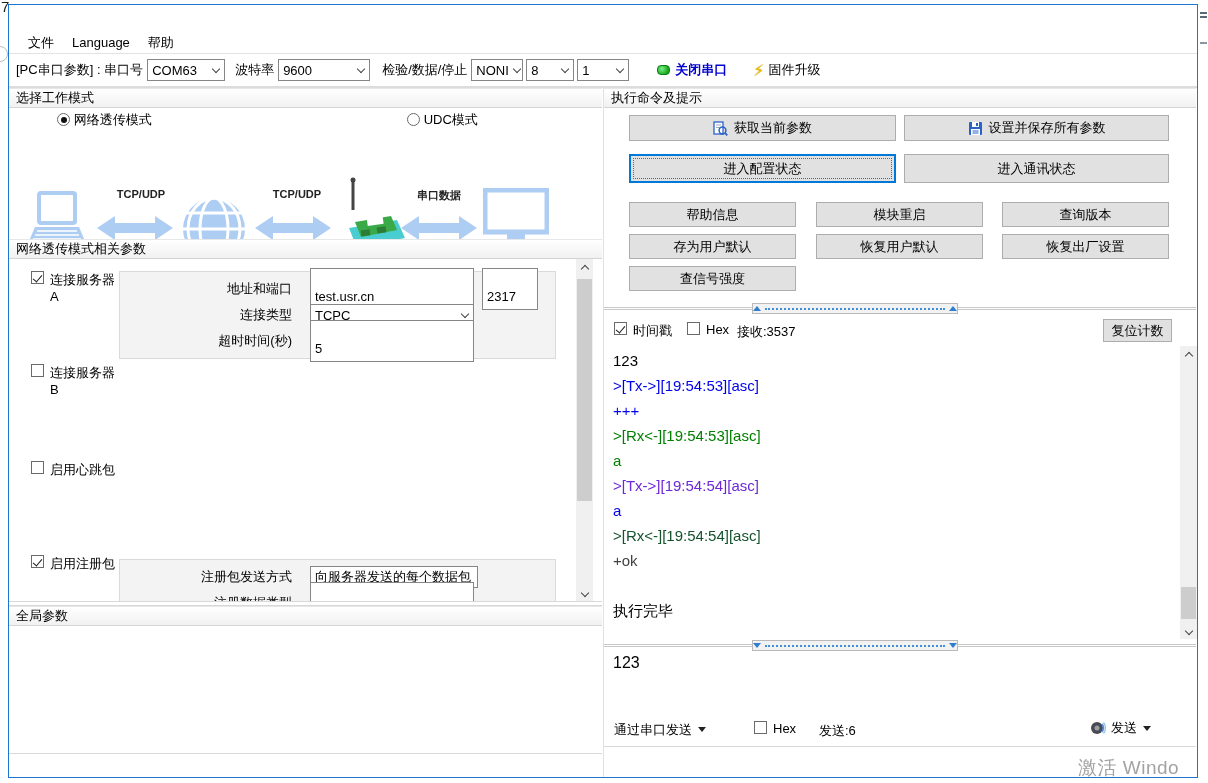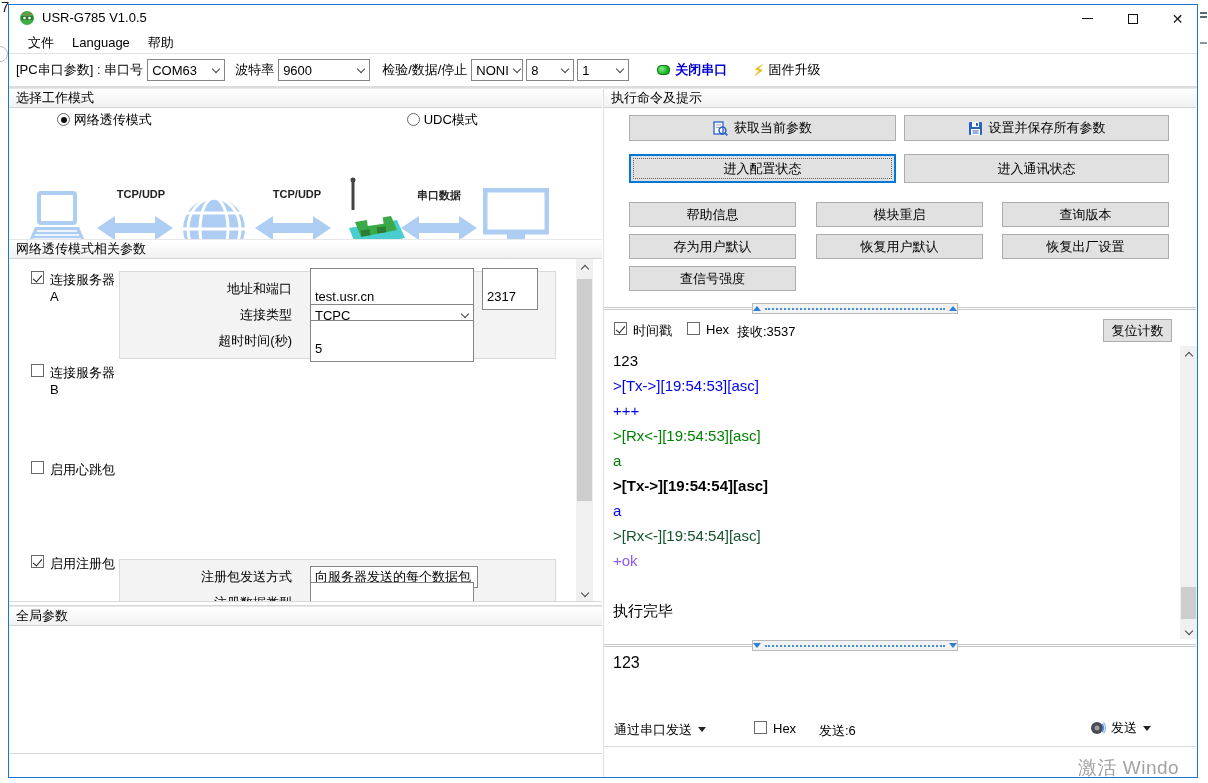--- a/index.html
+++ b/index.html
@@ -76,39 +76,20 @@
 </style>
 </head>
 <body>
 
 <div class="abs" id="desktop-corner">7</div>
 <div class="abs" id="desktop-circle"></div>
 <div class="abs" id="desktop-dash"></div>
 
 <div class="abs" id="win">
 
-  <div class="abs titlebar">
-    <svg class="abs app-ico" viewBox="0 0 16 16">
-      <circle cx="8" cy="8" r="7" fill="#3fae49"></circle>
-      <rect x="2" y="6" width="12" height="4" fill="#2c7d34"></rect>
-      <circle cx="5.5" cy="8" r="1.3" fill="#fff"></circle>
-        <circle cx="10.5" cy="8" r="1.3" fill="#fff"></circle>
-      <path d="M4 3 L6 5 M12 3 L10 5" stroke="#e8504a" stroke-width="1.4"></path>
-    </svg>
-    <div class="abs title-text">USR-G785 V1.0.5</div>
-    <div class="abs wbtn" style="left:1056px">
-        <span class="glyph-min"></span>
-      </div>
-    <div class="abs wbtn" style="left:1101px">
-        <span class="glyph-max"></span>
-      </div>
-    <div class="abs wbtn" style="left:1146px">
-        <span class="glyph-close">✕</span>
-      </div>
-  </div>
 
   <div class="abs menubar">
     <span class="menu-item">文件</span>
     <span class="menu-item">Language</span>
     <span class="menu-item">帮助</span>
   </div>
 
   <div class="abs toolbar">
     <span class="tb-label">[PC串口参数] : 串口号</span>
     <div class="combo" style="width:78px">
@@ -368,24 +349,24 @@
         </div>
     </div>
 
     <div class="abs" style="left:0;top:258px;width:593px;height:293px;background:#fff">
       <div class="abs" style="left:9px;top:2px;right:20px">
           <div class="logline" style="color: rgb(0, 0, 0);">123</div>
           <div class="logline" style="color: rgb(0, 0, 238);">&gt;[Tx-&gt;][19:54:53][asc]</div>
           <div class="logline" style="color: rgb(0, 0, 238);">+++</div>
           <div class="logline" style="color: rgb(0, 128, 0);">&gt;[Rx&lt;-][19:54:53][asc]</div>
           <div class="logline" style="color: rgb(0, 128, 0);">a</div>
-          <div class="logline" style="color: #000000; font-weight: bold;">&gt;[Tx-&gt;][19:54:54][asc]</div>
+          <div class="logline" style="color: #6d28d9;">&gt;[Tx-&gt;][19:54:54][asc]</div>
           <div class="logline" style="color: rgb(0, 0, 238);">a</div>
           <div class="logline" style="color: #14532d;">&gt;[Rx&lt;-][19:54:54][asc]</div>
-          <div class="logline" style="color: #8b5cf6;">+ok</div>
+          <div class="logline" style="color: #404040;">+ok</div>
           <div class="logline" style="color: rgb(0, 0, 0);">&nbsp;</div>
           <div class="logline" style="color: rgb(0, 0, 0);">执行完毕</div>
         </div>
       <div class="vsb" style="left:576px;top:0;height:293px">
         <div class="sarr" style="top:0">
             <span class="chev up"></span>
           </div>
         <div class="thumb" style="bottom:20px;height:32px"></div>
         <div class="sarr" style="bottom:0">
             <span class="chev" style="margin-top:-1px"></span>

